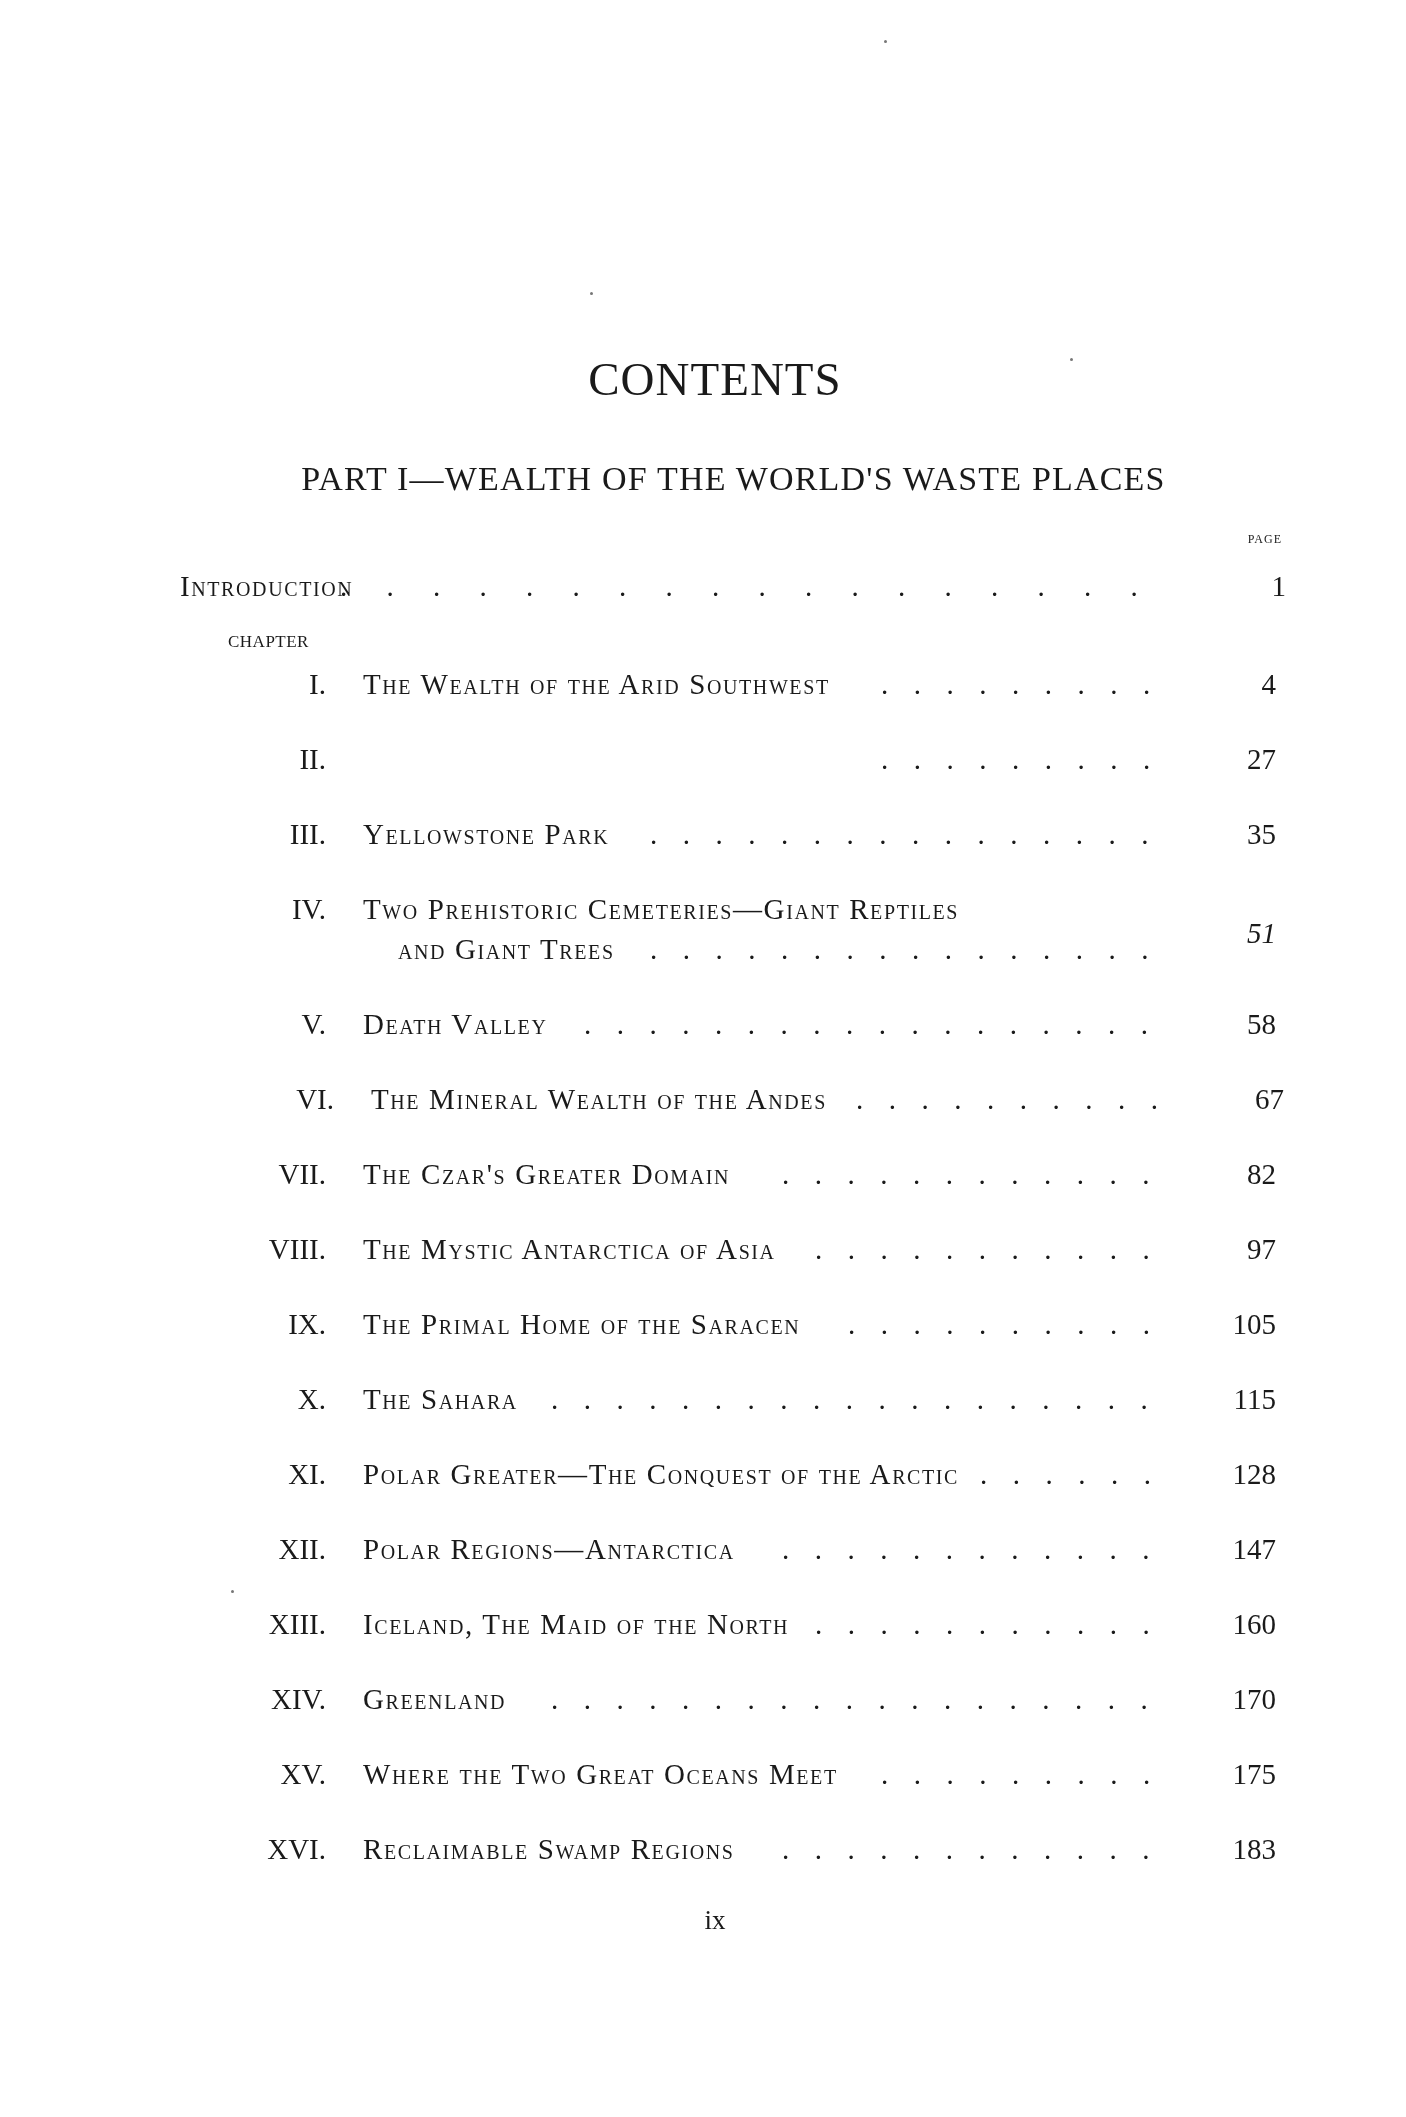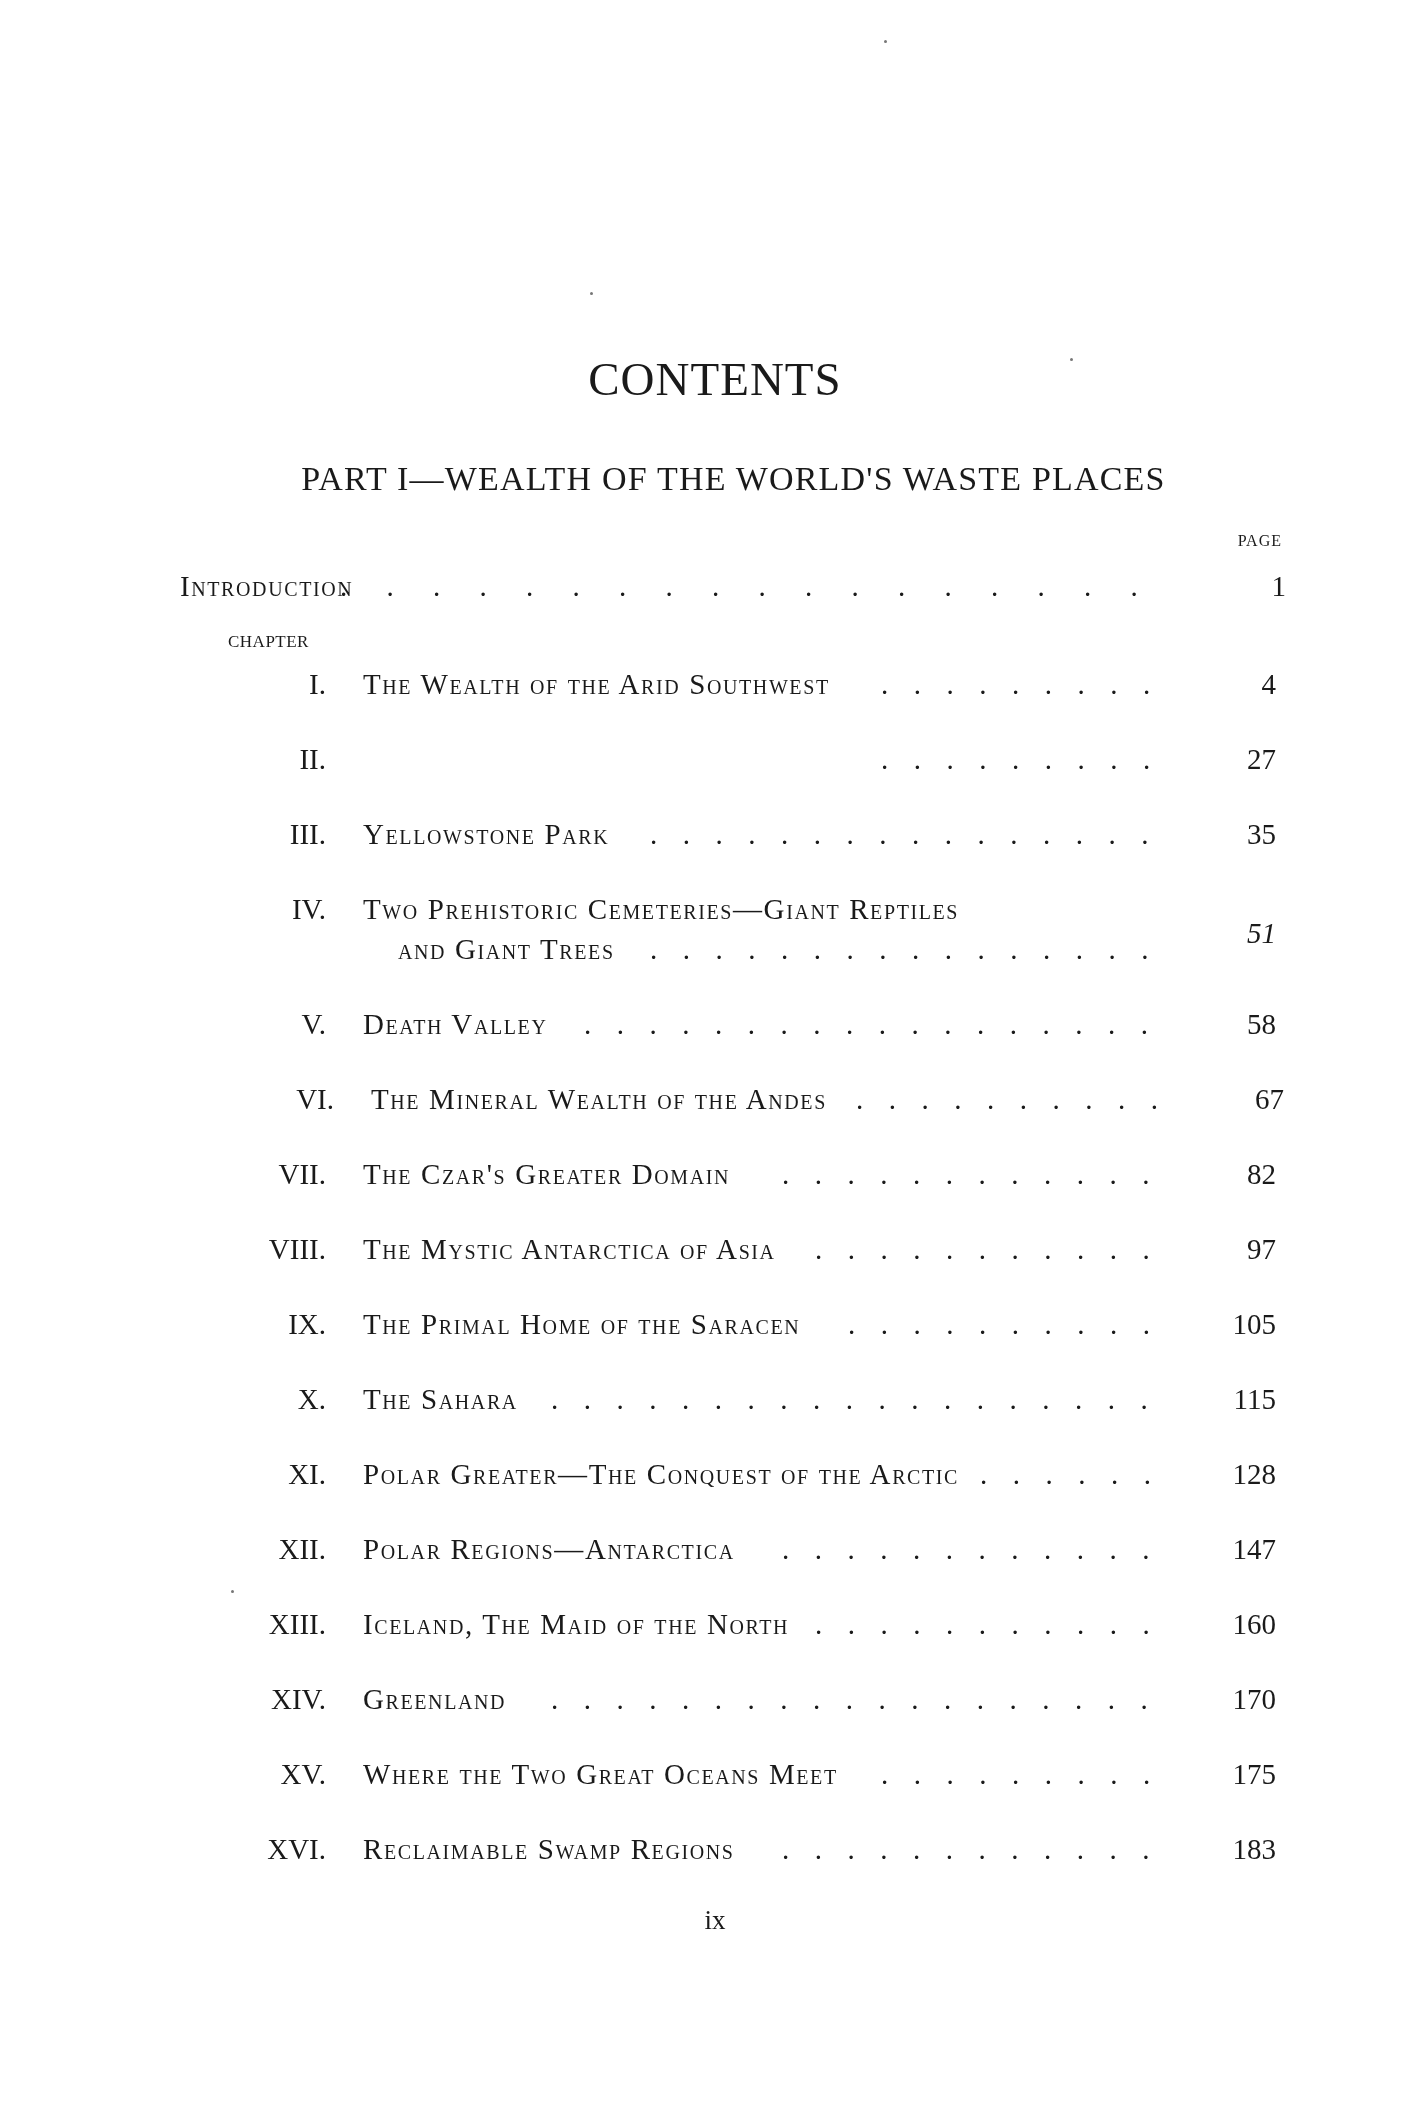--- a/index.html
+++ b/index.html
@@ -1,21 +1,21 @@
 <!DOCTYPE html>
 <html><head>
 <meta charset="utf-8">
 <style>
   html, body { margin:0; padding:0; }
   body { width:1406px; height:2117px; background:#ffffff; position:relative; overflow:hidden;
          font-family:"Liberation Serif","DejaVu Serif",serif; color:#1a1a1a; }
   .abs { position:absolute; }
   .title { top:352px; left:0; width:1430px; text-align:center; font-size:47px; letter-spacing:1px; }
   .part { top:460px; left:196px; width:1075px; text-align:center; font-size:34px; letter-spacing:1.2px; white-space:nowrap; }
-  .pagehdr { top:532px; right:124px; font-size:16px; letter-spacing:1px; }
+  .pagehdr { top:532px; right:124px; font-size:12px; letter-spacing:1px; }
   .intro { top:570px; left:180px; width:1100px; height:36px; }
   .chaplbl { top:632px; left:228px; font-size:17px; letter-spacing:0.5px; }
   .row { position:absolute; left:0; width:1406px; height:40px; font-size:29px; }
   .num { position:absolute; right:1080px; text-align:right; white-space:nowrap; }
   .ttl { position:absolute; left:363px; font-variant:small-caps; letter-spacing:1.6px; white-space:nowrap; }
   .ttl2 { left:398px; }
   .dots { position:absolute; letter-spacing:14.5px; white-space:nowrap; }
   .pg { position:absolute; right:130px; text-align:right; white-space:nowrap; }
   .folio { top:1905px; left:0; width:1430px; text-align:center; font-size:27px; }
   .speck { position:absolute; background:#777; width:3px; height:3px; border-radius:50%; }

